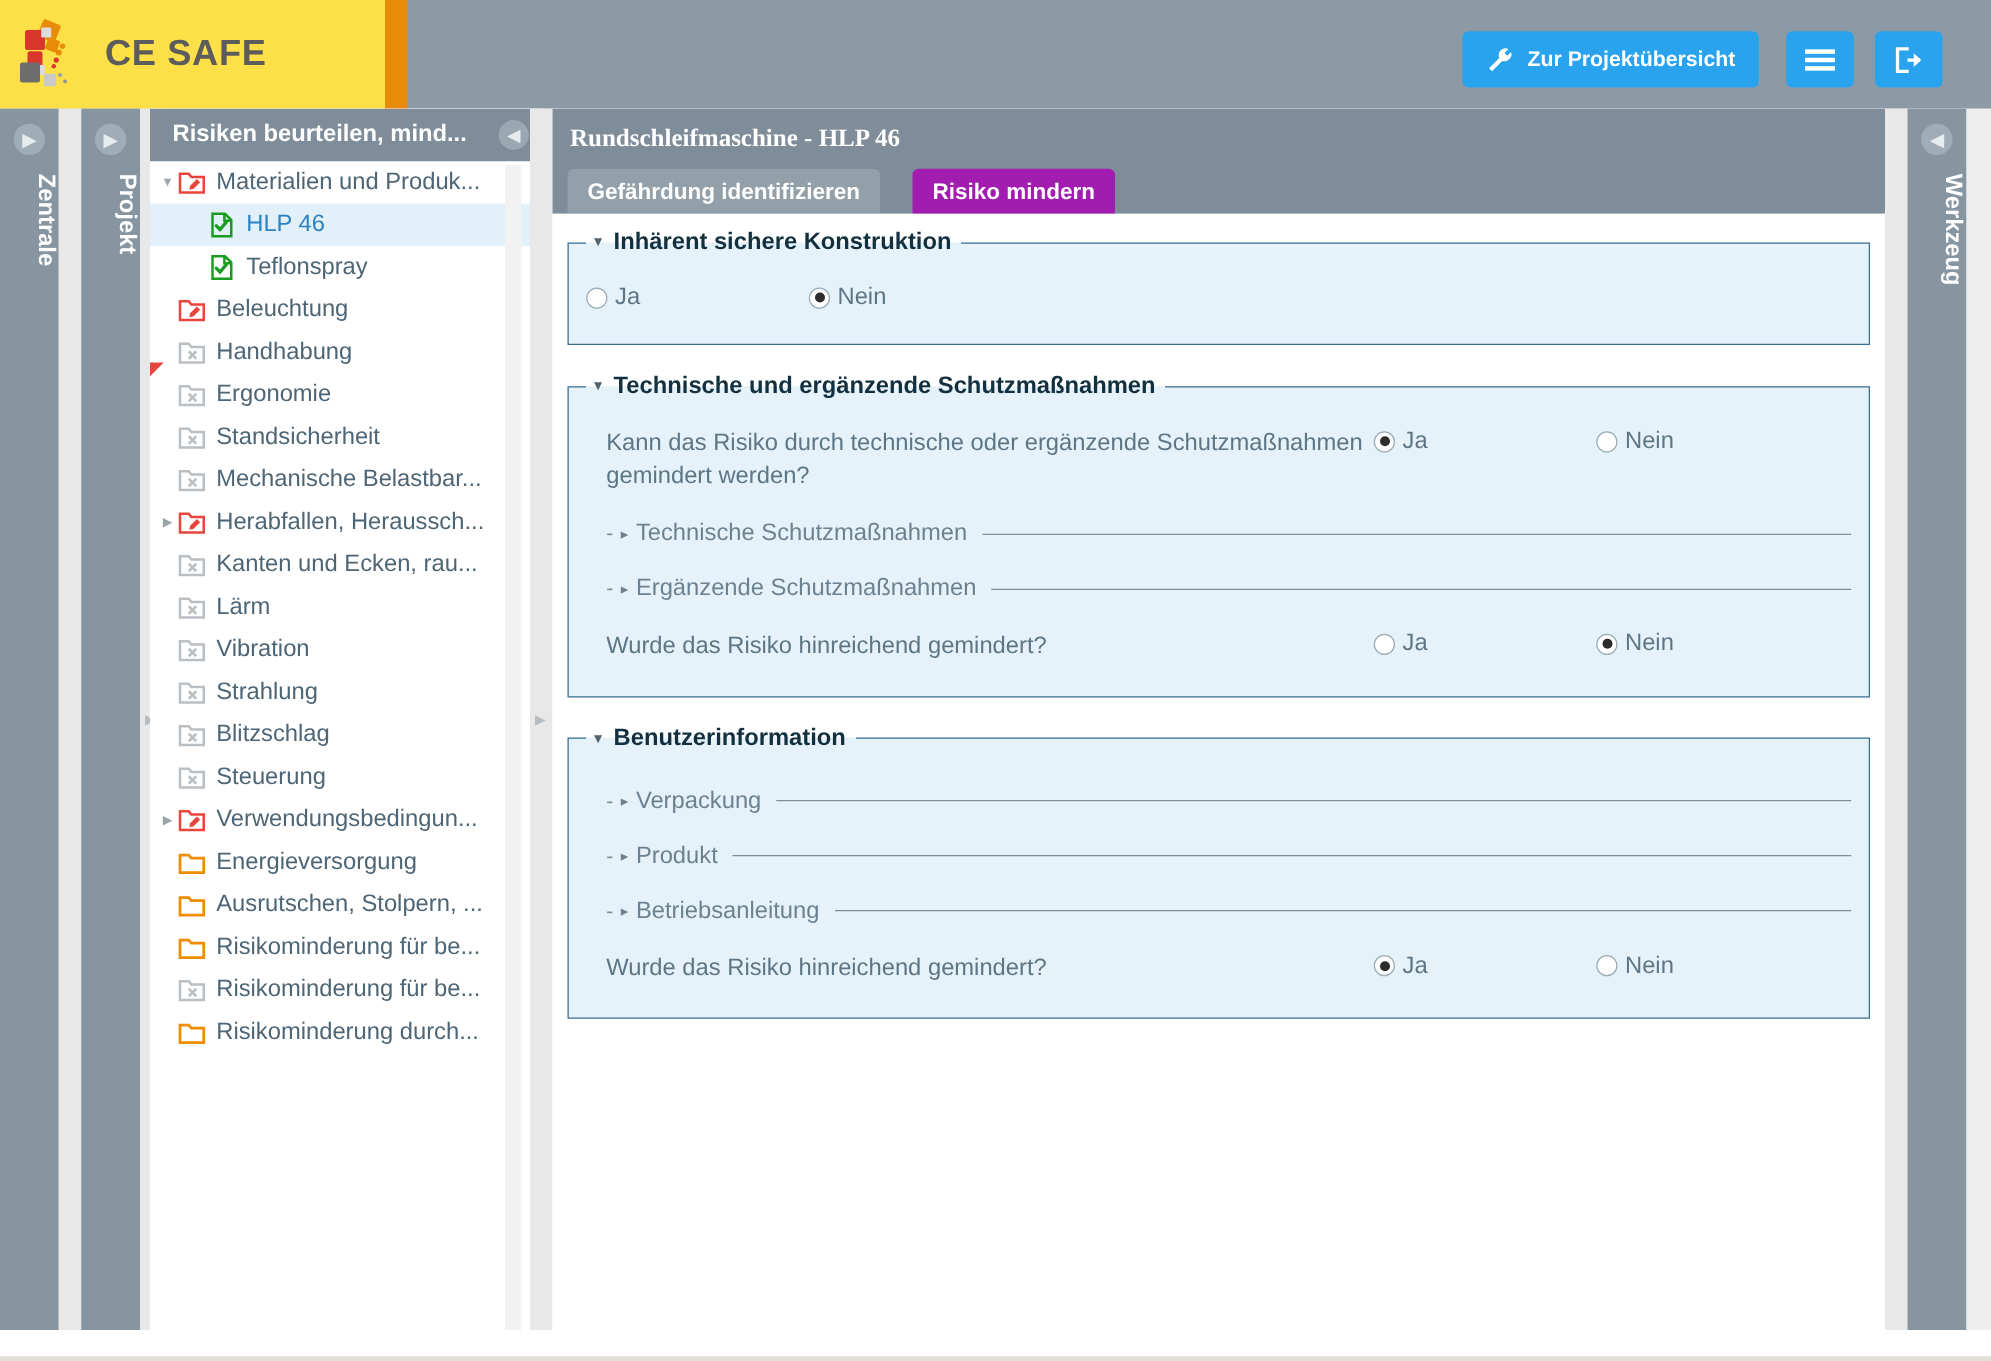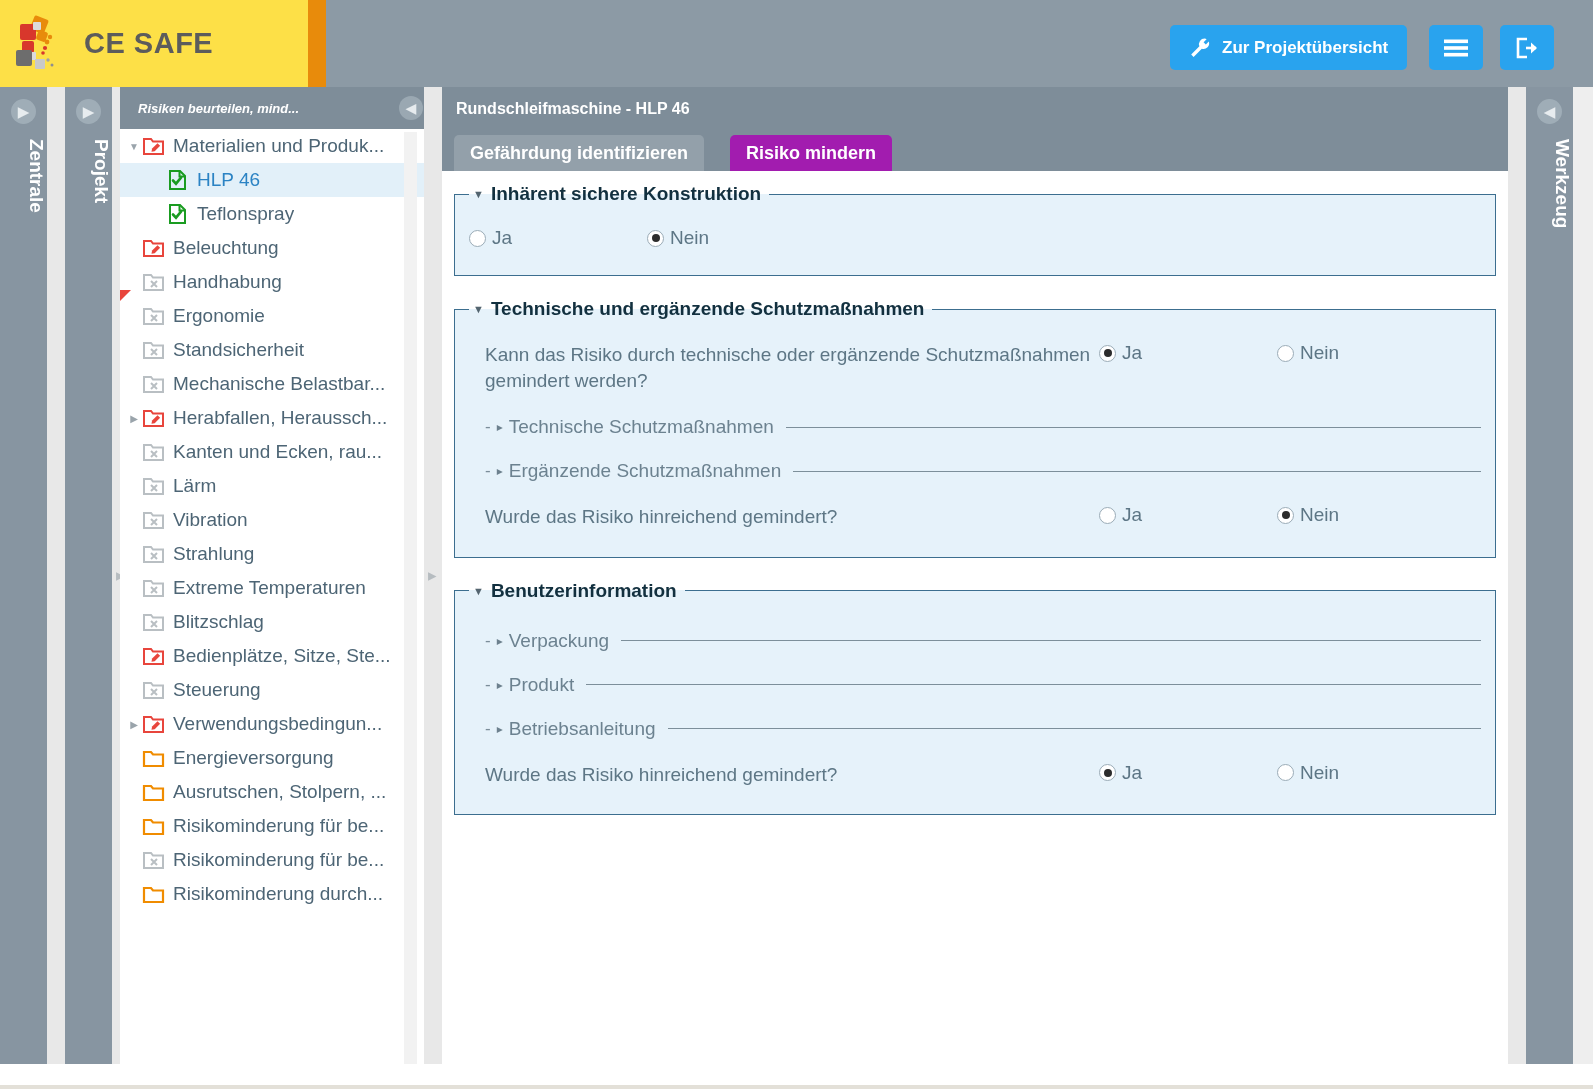--- a/index.html
+++ b/index.html
@@ -85,22 +85,22 @@
   
   #tree-panel {
     position: absolute; left: 120px; top: 0; width: 318px; height: 977px;
     background: #ffffff; overflow: hidden;
   }
   #tree-header {
     position: absolute; left: 0; top: 0; width: 318px; height: 42px;
     background: #7e8d99; display: flex; align-items: center;
   }
   #tree-header .title {
-    color: #ffffff; font-size: 13px; font-weight: bold; padding-left: 18px;
-    white-space: nowrap; overflow: hidden; font-style: italic;
+    color: #ffffff; font-size: 19px; font-weight: bold; padding-left: 18px;
+    white-space: nowrap; overflow: hidden;
   }
   #tree-collapse {
     position: absolute; right: 15px; top: 9px; width: 24px; height: 24px;
     border-radius: 50%; background: #9aa8b2;
     display: flex; align-items: center; justify-content: center;
     color: #e6ebee; font-size: 14px; cursor: pointer;
   }
   #tree-body {
     position: absolute; left: 0; top: 42px; width: 318px; height: 935px;
     overflow: hidden;
@@ -146,21 +146,21 @@
   #main-panel {
     position: absolute; left: 442px; top: 0; width: 1066px; height: 977px;
     background: #ffffff;
   }
   #main-header {
     position: absolute; left: 0; top: 0; width: 1066px; height: 84px;
     background: #7e8d99;
   }
   #main-title {
     position: absolute; left: 14px; top: 13px;
-    color: #ffffff; font-size: 16px; font-weight: bold;
+    color: #ffffff; font-size: 20px; font-weight: bold; font-family: Liberation Serif, serif;
   }
   .tab {
     position: absolute; top: 48px; height: 36px;
     display: flex; align-items: center; padding: 0 16px;
     font-size: 18px; font-weight: bold; color: #ffffff;
     border-radius: 5px 5px 0 0; cursor: pointer;
   }
   #tab-0 { left: 12px; background: #93a0aa; }
   #tab-1 { left: 288px; background: #a21caf; }
 
@@ -400,37 +400,21 @@
               <path d="M9 10l6 6M15 10l-6 6" stroke="#b9bfc3" stroke-width="2"></path>
             </svg></span>
           <span class="tlabel">Strahlung</span>
         </div>
         <div class="tnode" style="padding-left: 6px;">
           <span class="twist"></span>
           <span class="ticon"><svg viewBox="0 0 24 22" width="24" height="22">
               <path d="M2 4h7l2 2.5h10V19H2z" fill="none" stroke="#b9bfc3" stroke-width="2"></path>
               <path d="M9 10l6 6M15 10l-6 6" stroke="#b9bfc3" stroke-width="2"></path>
             </svg></span>
-          <span class="tlabel">Extreme Temperaturen</span>
-        </div>
-        <div class="tnode" style="padding-left: 6px;">
-          <span class="twist"></span>
-          <span class="ticon"><svg viewBox="0 0 24 22" width="24" height="22">
-              <path d="M2 4h7l2 2.5h10V19H2z" fill="none" stroke="#b9bfc3" stroke-width="2"></path>
-              <path d="M9 10l6 6M15 10l-6 6" stroke="#b9bfc3" stroke-width="2"></path>
-            </svg></span>
           <span class="tlabel">Blitzschlag</span>
-        </div>
-        <div class="tnode" style="padding-left: 6px;">
-          <span class="twist"></span>
-          <span class="ticon"><svg viewBox="0 0 24 22" width="24" height="22">
-              <path d="M2 4h7l2 2.5h10V19H2z" fill="none" stroke="#e8453c" stroke-width="2"></path>
-              <path d="M15.5 8.2l2.6 2.6-5.4 5.4-3.2.6.6-3.2z" fill="#e8453c"></path>
-            </svg></span>
-          <span class="tlabel">Bedienplätze, Sitze, Ste...</span>
         </div>
         <div class="tnode" style="padding-left: 6px; text-align: right;">
           <span class="twist"></span>
           <span class="ticon"><svg viewBox="0 0 24 22" width="24" height="22">
               <path d="M2 4h7l2 2.5h10V19H2z" fill="none" stroke="#b9bfc3" stroke-width="2"></path>
               <path d="M9 10l6 6M15 10l-6 6" stroke="#b9bfc3" stroke-width="2"></path>
             </svg></span>
           <span class="tlabel">Steuerung</span>
         </div>
         <div class="tnode" style="padding-left: 6px;">

